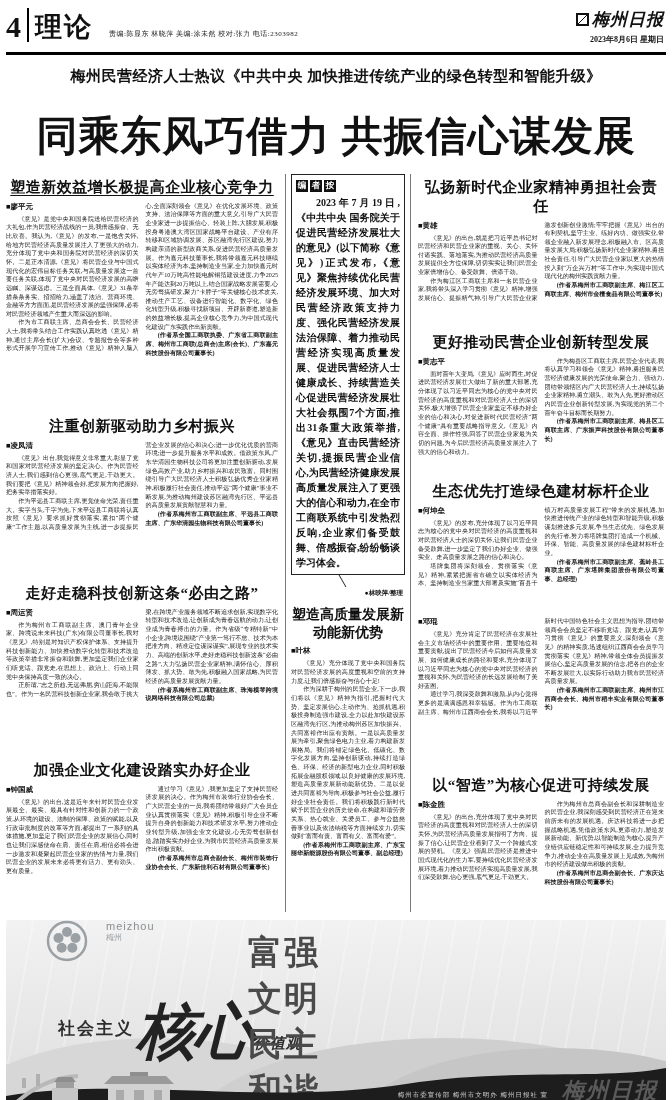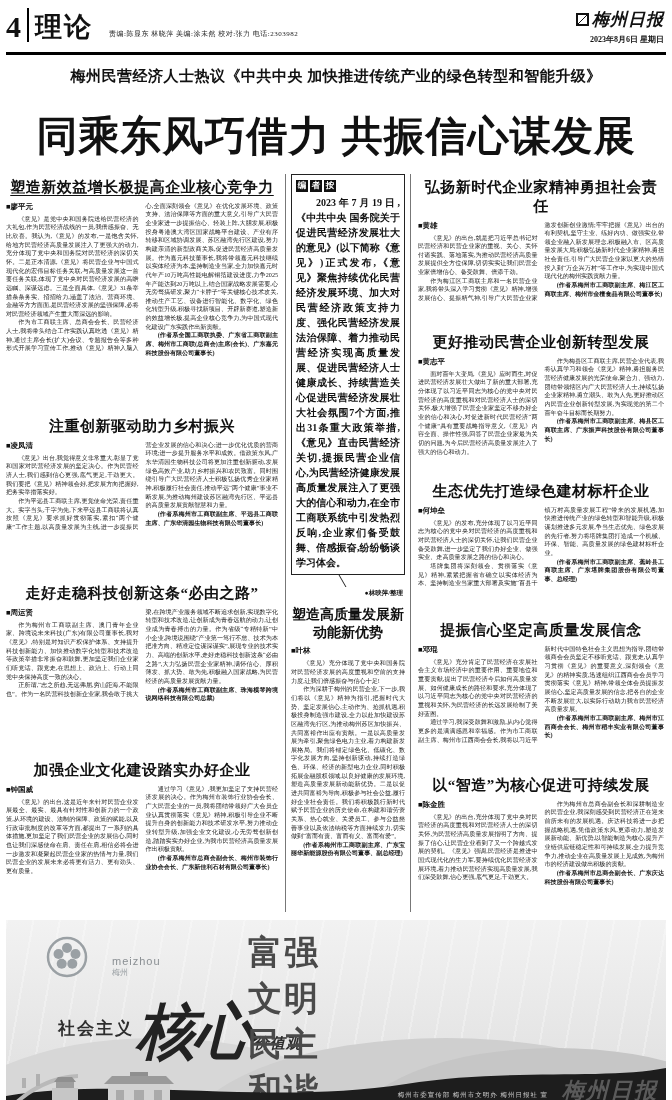--- a/index.html
+++ b/index.html
@@ -53,21 +53,21 @@
   .illus { margin-top:6px; text-align:center; }
 
   
   .banner { position:relative; margin-top:8px; height:188px; background:linear-gradient(180deg,#f2f2f2 0%,#e7e7e7 55%,#dedede 100%); overflow:hidden; }
   .banner-lines { position:absolute; inset:0; background:repeating-linear-gradient(100deg,rgba(255,255,255,0.55) 0 2px,rgba(0,0,0,0) 2px 26px); opacity:.5; }
   .mtn { position:absolute; border-radius:50%; }
   .mtn1 { width:420px; height:180px; background:#d7d7d7; left:-60px; bottom:-110px; }
   .mtn2 { width:520px; height:200px; background:#cfcfcf; left:180px; bottom:-130px; }
   .mtn3 { width:400px; height:160px; background:#c6c6c6; right:-90px; bottom:-100px; }
 
-  .blogo-row { position:absolute; left:40px; top:16px; display:flex; align-items:flex-end; gap:24px; }
+  .blogo-row { position:absolute; left:40px; top:0; display:flex; align-items:flex-start; gap:18px; }
   .blogo-txt-en { font-size:11px; color:#8a8f93; letter-spacing:1px; font-family:"Liberation Sans","DejaVu Sans",sans-serif; }
   .blogo-txt-cn { font-size:8px; color:#9aa0a4; font-family:"Liberation Sans","DejaVu Sans",sans-serif; }
 
   .slogan { position:absolute; left:52px; top:72px; white-space:nowrap; }
   .slogan .pre { font-size:17px; font-weight:900; color:#2e2e2e; letter-spacing:2px; vertical-align:18px; }
   .slogan .core { font-size:60px; font-weight:900; color:#222; font-style:italic; letter-spacing:-2px; margin:0 2px; }
   .slogan .suf { font-size:15px; font-weight:900; color:#2e2e2e; letter-spacing:1px; vertical-align:4px;font-style:italic; }
 
   .values { position:absolute; right:28px; top:10px; width:390px; font-family:"Liberation Sans","DejaVu Sans",sans-serif; }
   .vrow { display:flex; margin-bottom:8px;flex-direction:column; }
@@ -217,21 +217,20 @@
         <h2 class="art-title">生态优先打造绿色建材标杆企业</h2>
         <div class="art-body cols2">
           <div class="author">■何坤垒</div>
           <p>《意见》的发布,充分体现了以习近平同志为核心的党中央对民营经济的高度重视和对民营经济人士的深切关怀,让我们民营企业备受鼓舞,进一步坚定了我们办好企业、做强实业、走高质量发展之路的信心和决心。</p>
           <p>塔牌集团将深刻领会、贯彻落实《意见》精神,紧紧把握省市确立以实体经济为本、坚持制造业当家重大部署及实施“百县千镇万村高质量发展工程”带来的发展机遇,加快推进传统产业的绿色转型和智能升级,积极谋划推进多元发展,争当生态优先、绿色发展的先行者,努力将塔牌集团打造成一个机械、环保、智能、高质量发展的绿色建材标杆企业。</p>
           <p class="sig">(作者系梅州市工商联副主席、蕉岭县工商联主席、广东塔牌集团股份有限公司董事、总经理)</p>
         </div>
       </div>
 
       <div class="article" style="height:148px">
-        <h2 class="art-title">提振信心坚定高质量发展信念</h2>
         <div class="art-body cols2">
           <div class="author">■邓琨</div>
           <p>《意见》充分肯定了民营经济在发展社会主义市场经济中的重要作用、重要地位和重要贡献,提出了民营经济今后如何高质量发展、如何健康成长的路径和要求,充分体现了以习近平同志为核心的党中央对民营经济的重视和关怀,为民营经济的长远发展绘制了美好蓝图。</p>
           <p>通过学习,我深受鼓舞和激励,从内心觉得更多的是满满感恩和幸福感。作为市工商联副主席、梅州市江西商会会长,我将以习近平新时代中国特色社会主义思想为指导,团结带领商会会员坚定不移听党话、跟党走,认真学习贯彻《意见》的重要意义,深刻领会《意见》的精神实质,迅速组织江西商会会员学习贯彻落实《意见》精神,带领全体会员提振发展信心,坚定高质量发展的信念,把各自的企业不断发展壮大,以实际行动助力我市民营经济高质量发展。</p>
           <p class="sig">(作者系梅州市工商联副主席、梅州市江西商会会长、梅州市稻丰实业有限公司董事长)</p>
         </div>
       </div>
 
       <div class="article" style="height:140px">
         <h2 class="art-title">以“智造”为核心促进可持续发展</h2>

